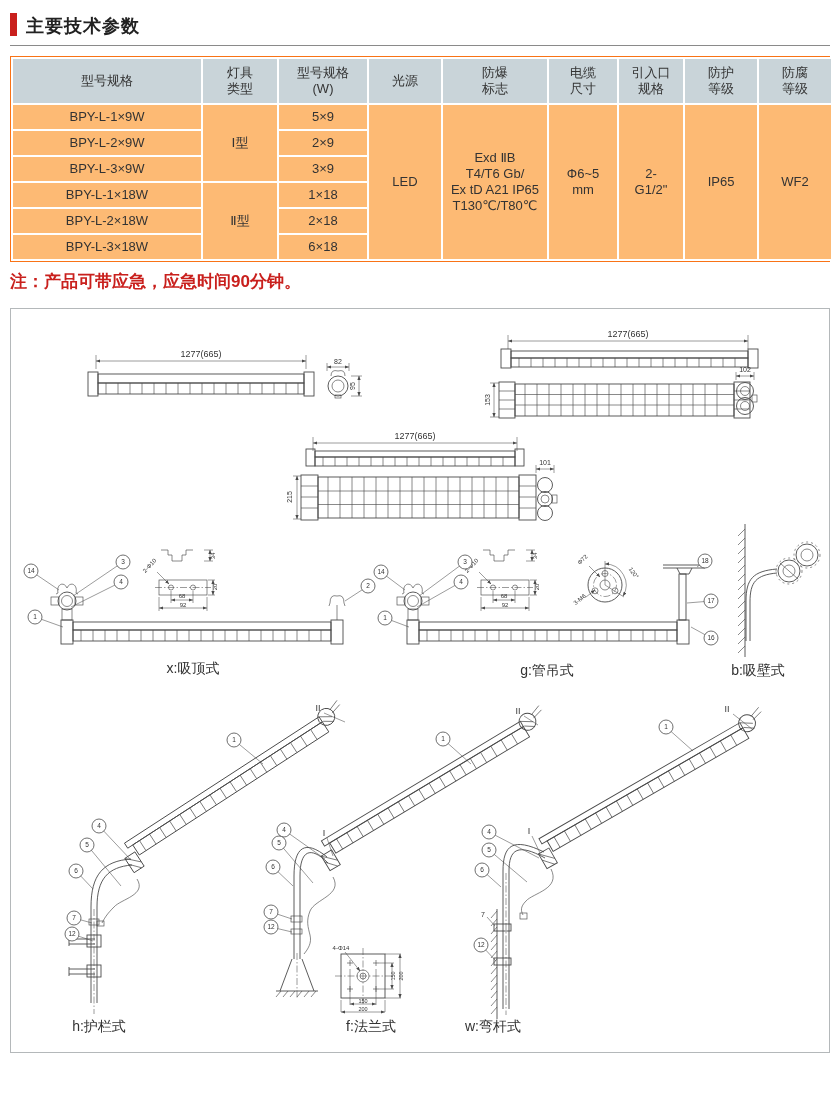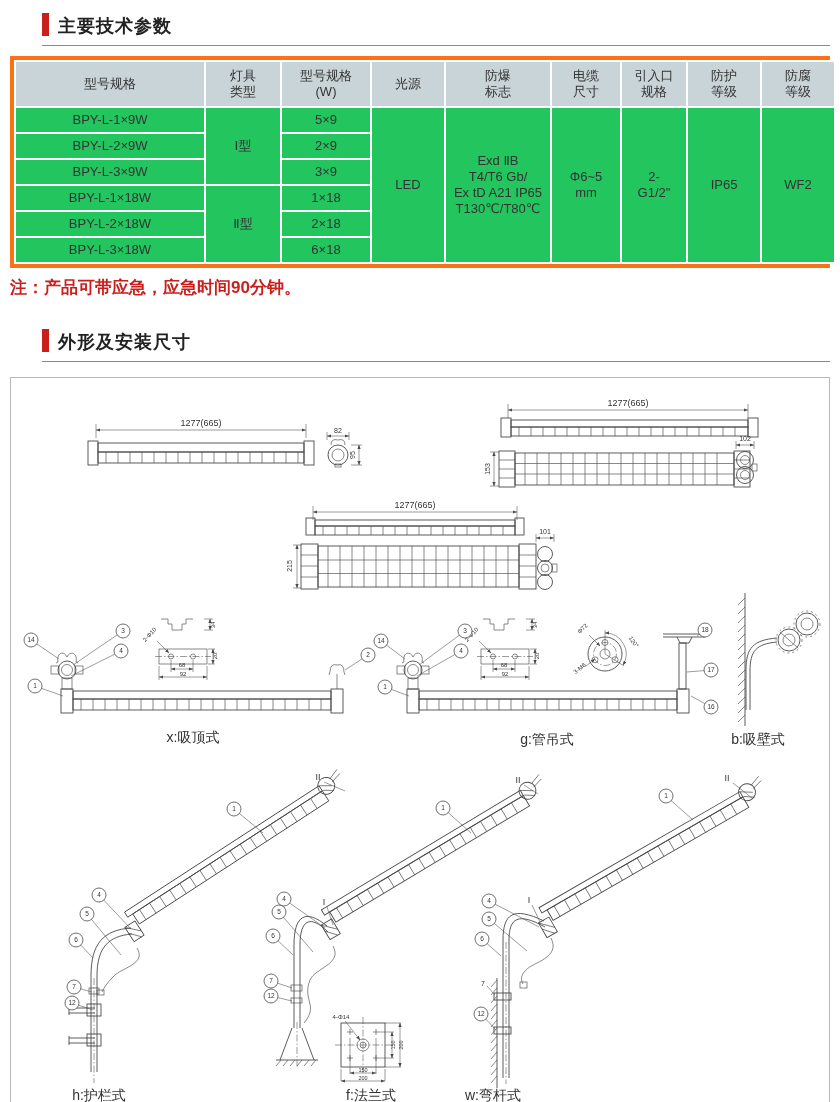--- a/index.html
+++ b/index.html
@@ -1,23 +1,23 @@
 <!DOCTYPE html>
 <html><head>
 <meta charset="utf-8">
 <style>
   html,body{margin:0;padding:0;background:#fff;}
   body{width:840px;font-family:"Liberation Sans","DejaVu Sans",sans-serif;color:#333;}
   .page{width:820px;padding:8px 10px 0 10px;}
-  .sec{position:relative;padding:4px 0 7px 16px;border-bottom:1px solid #8a8a8a;margin-top:2px;margin-left:32px;}
+  .sec{position:relative;padding:4px 0 7px 16px;border-bottom:1px solid #8a8a8a;margin-top:2px;}
   .sec .bar{position:absolute;left:0;top:3px;width:7px;height:23px;background:#c9201d;}
   .sec h2{margin:0;font-size:18px;font-weight:bold;color:#222;letter-spacing:1px;}
-  .tblwrap{margin-top:10px;border:4px solid #f97316;}
+  .tblwrap{margin-top:10px;border:1px solid #f97316;}
   table{border-collapse:separate;border-spacing:2px;width:100%;background:#fff;table-layout:fixed;}
-  th,td{background:#22c55e;text-align:center;vertical-align:middle;font-size:13px;color:#333;
+  th,td{background:#fdba74;text-align:center;vertical-align:middle;font-size:13px;color:#333;
         white-space:pre-line;padding:0;line-height:1.25;}
   th{background:#c9d4d9;font-weight:normal;height:44px;}
   tr.r td{height:24px;}
   .note{margin:8px 0 0 0;color:#c9201d;font-weight:bold;font-size:17px;}
   .sec2{margin-top:27px;}
   .panel{margin-top:15px;border:1px solid #b4b8ba;width:818px;height:743px;}
   svg text{font-family:"Liberation Sans","DejaVu Sans",sans-serif;fill:#333;}
   .ln{stroke:#4a4a4a;fill:none;stroke-width:0.9;}
   .tn{stroke:#4a4a4a;fill:none;stroke-width:0.65;}
   .dm{stroke:#4a4a4a;fill:none;stroke-width:0.55;}
@@ -101,24 +101,20 @@
     <tr class="r">
       <td>BPY-L-3×18W</td>
       <td>6×18</td>
     </tr>
   </tbody>
       </table>
   </div>
 
   <div class="note">注：产品可带应急，应急时间90分钟。</div>
 
-  <div class="sec sec2">
-    <span class="bar"></span>
-    <h2>外形及安装尺寸</h2>
-  </div>
 
   <div class="panel">
   <svg viewBox="0 0 818 743" width="818" height="743" xmlns="http://www.w3.org/2000/svg">
     <defs>
       <marker id="ar" viewBox="0 0 8 6" refX="7.5" refY="3" markerWidth="8" markerHeight="6" orient="auto-start-reverse">
         <path d="M0 0L8 3L0 6z" fill="#4a4a4a"></path>
       </marker>
       <g id="hlamp">
         <rect class="ln" x="0" y="0" width="12" height="24"></rect>
         <rect class="ln" x="270" y="0" width="12" height="24"></rect>

